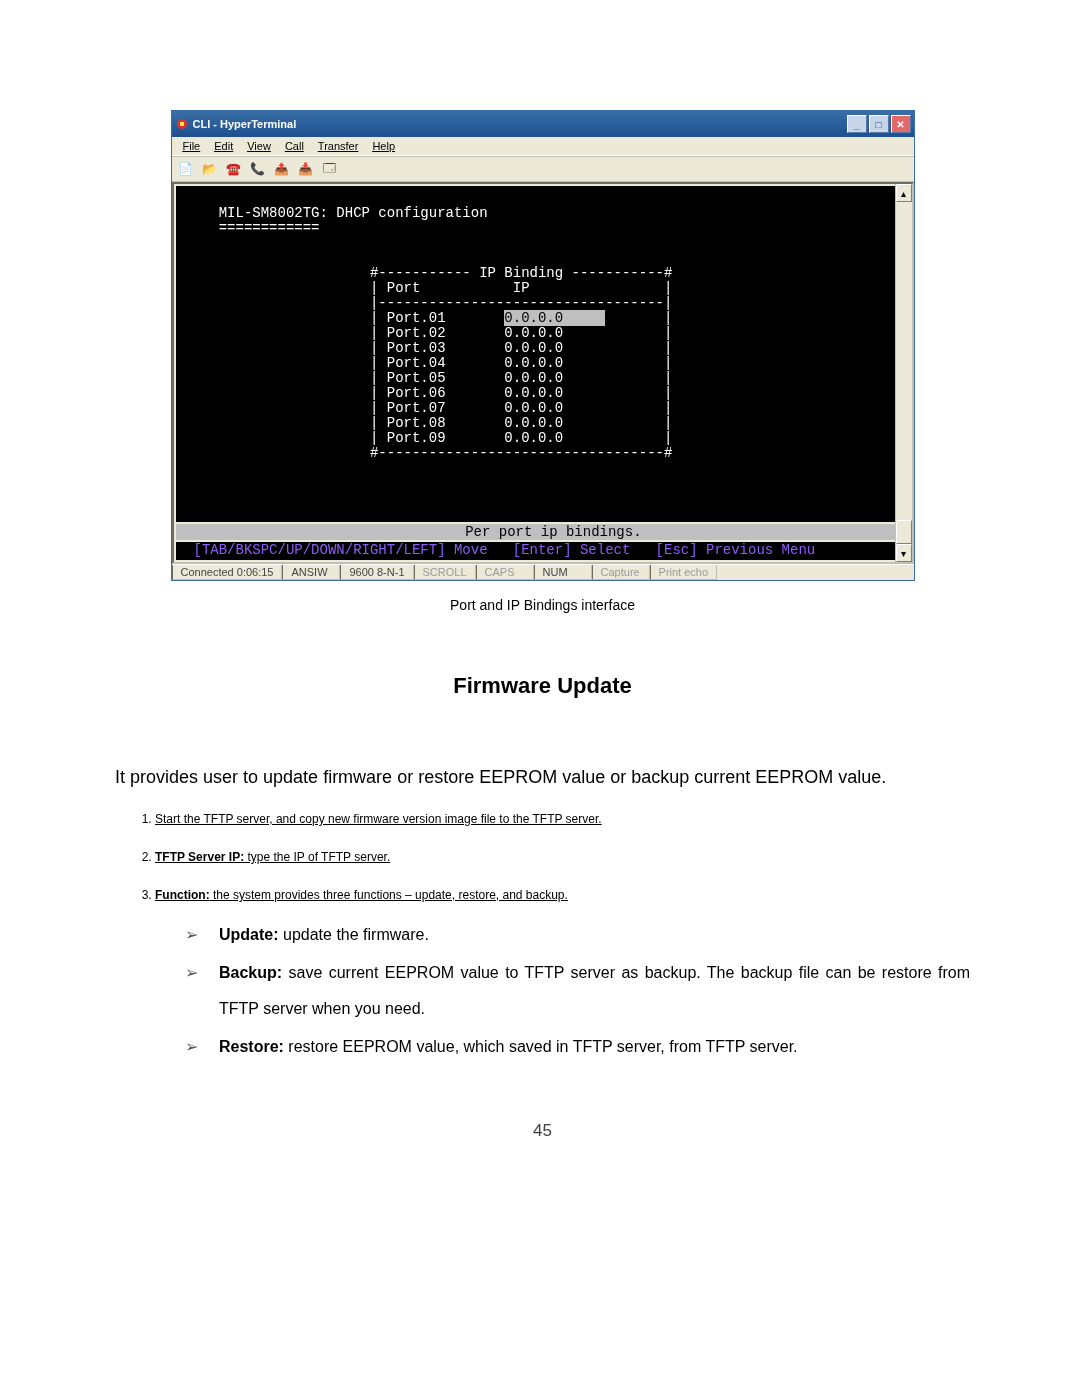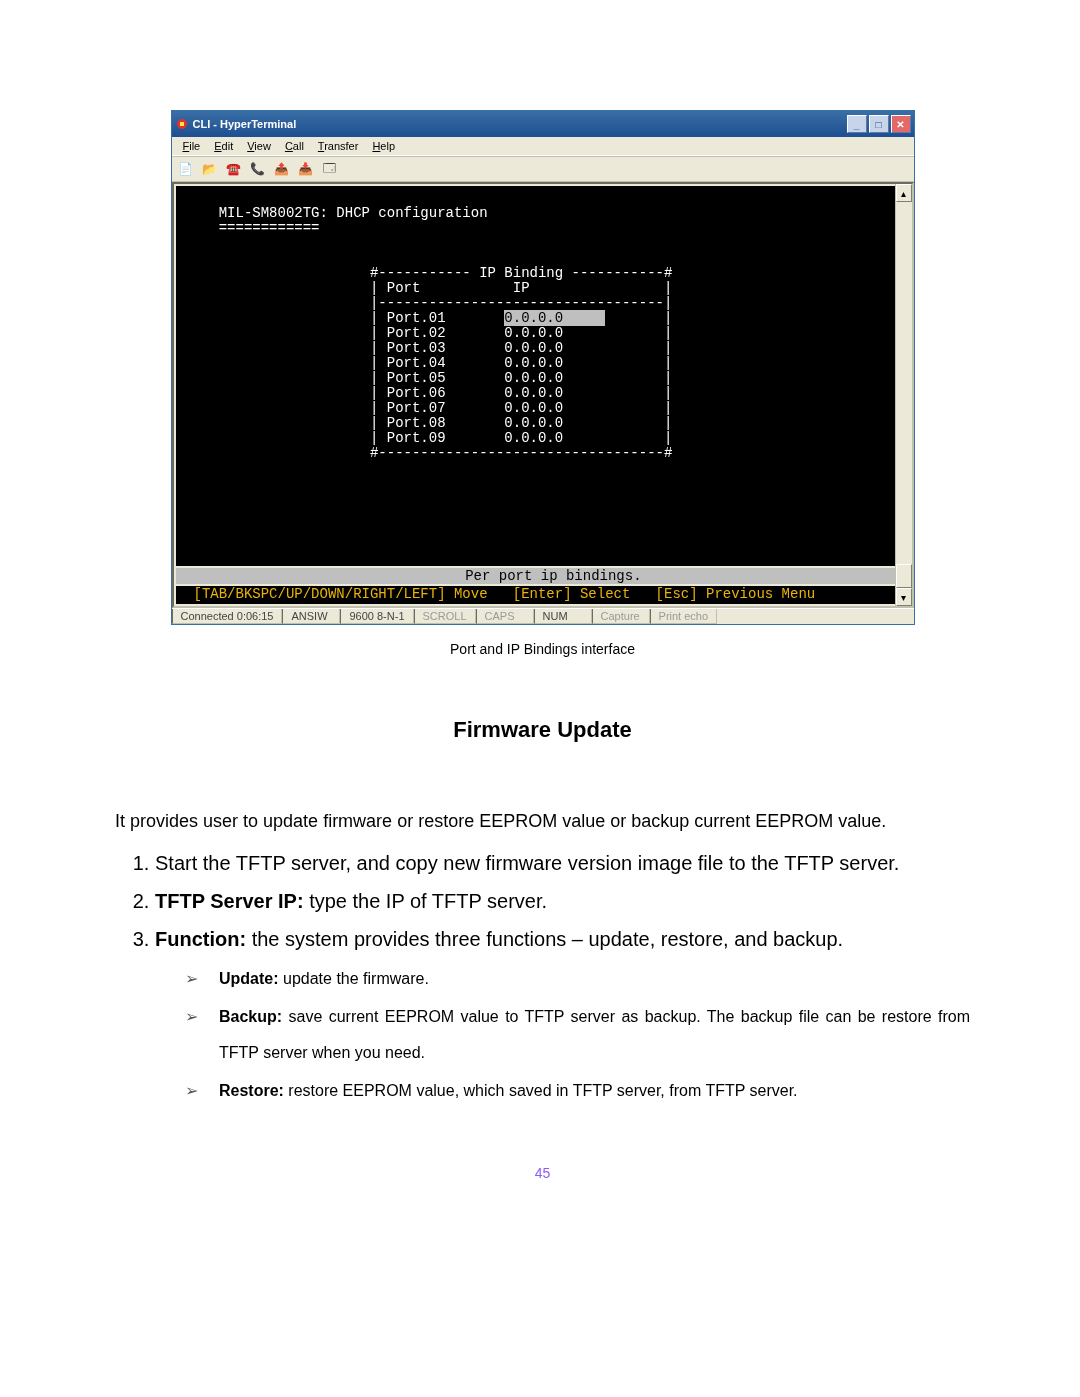--- a/index.html
+++ b/index.html
@@ -54,20 +54,21 @@
   .menubar {
     display: flex;
     padding: 2px 4px;
     background: #ece9d8;
     border-bottom: 1px solid #fff;
   }
   .menubar span {
     padding: 1px 7px;
     color: #000;
     cursor: default;
+    text-decoration: underline;
   }
   .menubar span::first-letter { text-decoration: underline; }
 
   .toolbar {
     display: flex;
     gap: 6px;
     padding: 3px 5px;
     background: #ece9d8;
     border-top: 1px solid #c0c0b0;
     border-bottom: 1px solid #c0c0b0;
@@ -84,38 +85,38 @@
     background: #ece9d8;
   }
   .terminal {
     background: #000;
     color: #fff;
     font-family: "Courier New", monospace;
     white-space: pre;
     font-size: 14px;
     line-height: 15px;
     padding: 20px 18px 0 18px;
-    height: 380px;
+    height: 336px;
     box-sizing: border-box;
     margin: 2px;
     overflow: hidden;
   }
   .hl { background:#bfbfbf; color:#000; }
   .term-status {
     font-family:"Courier New",monospace;
     font-size:14px; line-height:16px;
     background:#bfbfbf; color:#000;
     padding:0 4px;
     margin:0 2px 2px 2px;
     white-space:pre;
   }
   .term-nav {
     font-family:"Courier New",monospace;
     font-size:14px; line-height:16px;
-    background:#000; color:#eab308;
+    background:#000; color:#8b5cf6;
     padding:0 4px 2px 18px;
     margin:0 2px 2px 2px;
     white-space:pre;
   }
   .vscroll {
     position: absolute; right:0; top:0; bottom:0; width:16px;
     background:#ece9d8;
     border-left:1px solid #c0c0b0;
     display:flex; flex-direction:column; justify-content:space-between; align-items:center;
     font-size:10px;
@@ -161,24 +162,25 @@
     margin: 0 0 60px 0;
     text-align: center;
   }
   .para {
     font-size: 18px;
     line-height: 36px;
     margin: 0 0 6px 0;
     text-align: justify;
   }
   ol.numlist {
-    font-size: 20px;
+    font-size: 12px;
     line-height: 36px;
     padding-left: 40px;
     margin: 0 0 4px 0;
+    text-decoration: underline;
   }
   ol.numlist li { margin-bottom: 2px; }
   ul.sublist {
     list-style: none;
     padding: 0 0 0 70px;
     margin: 0;
     font-size: 16px;
     line-height: 36px;
   }
   ul.sublist li {
@@ -188,23 +190,23 @@
     margin-bottom: 2px;
   }
   ul.sublist li::before {
     content: "➢";
     position: absolute; left:0; top:0;
     color:#555;
   }
   .b { font-weight: bold; }
   .page-num {
     text-align:center;
-    font-size:14px;
+    font-size:17px;
     margin-top: 56px;
-    color:#8b5cf6;
+    color:#404040;
   }
 </style>
 </head>
 <body>
 
 <div class="page">
 
   <div class="window">
     <div class="titlebar">
       <span class="app-icon">

